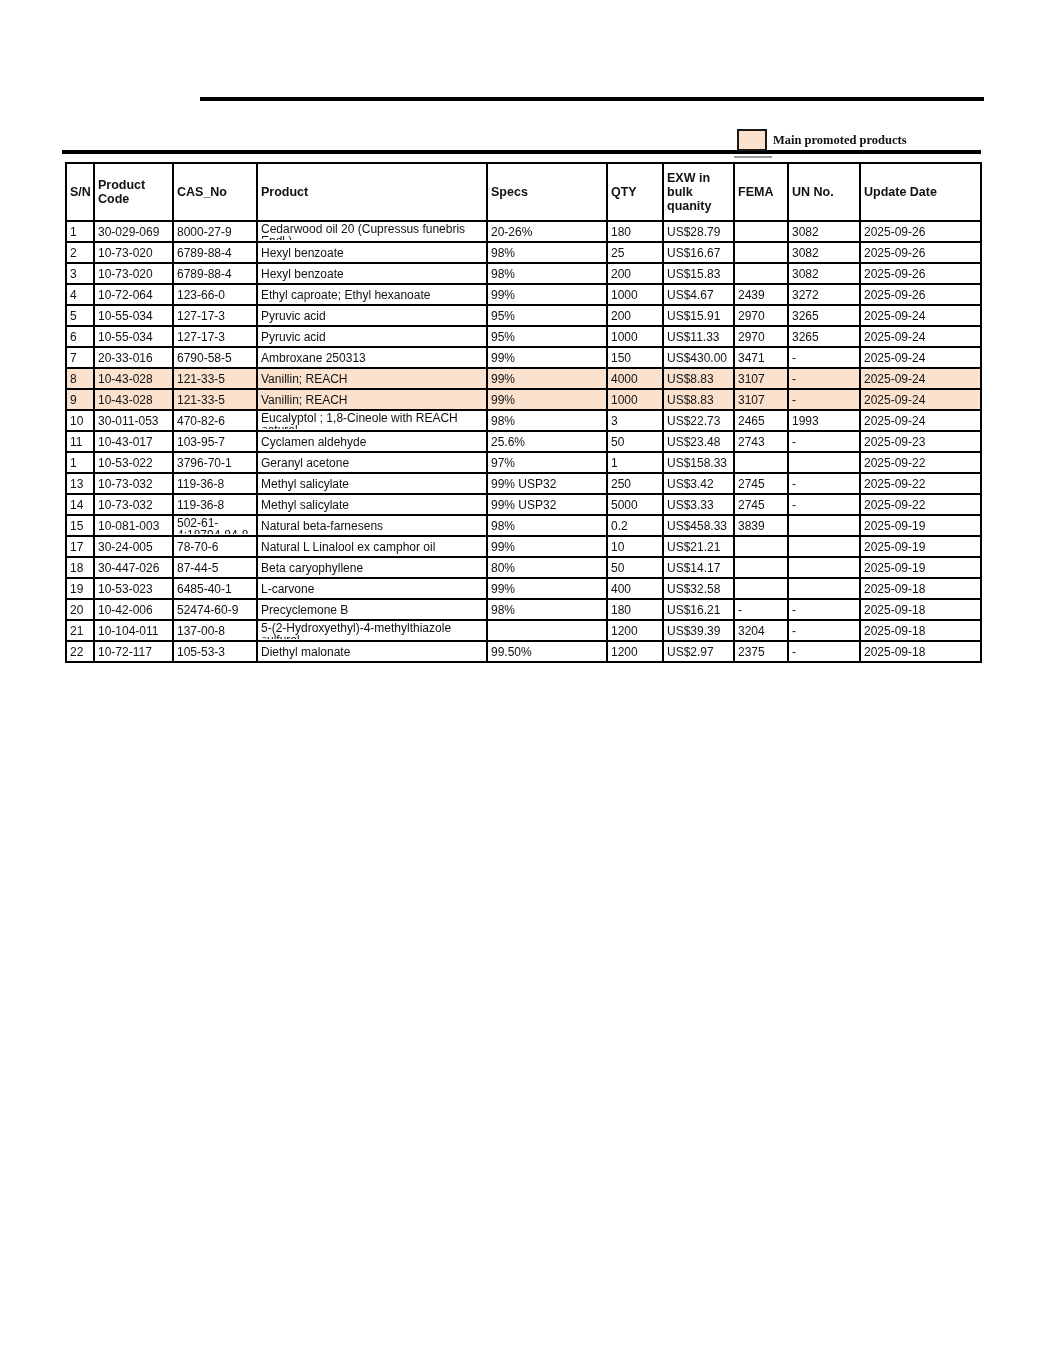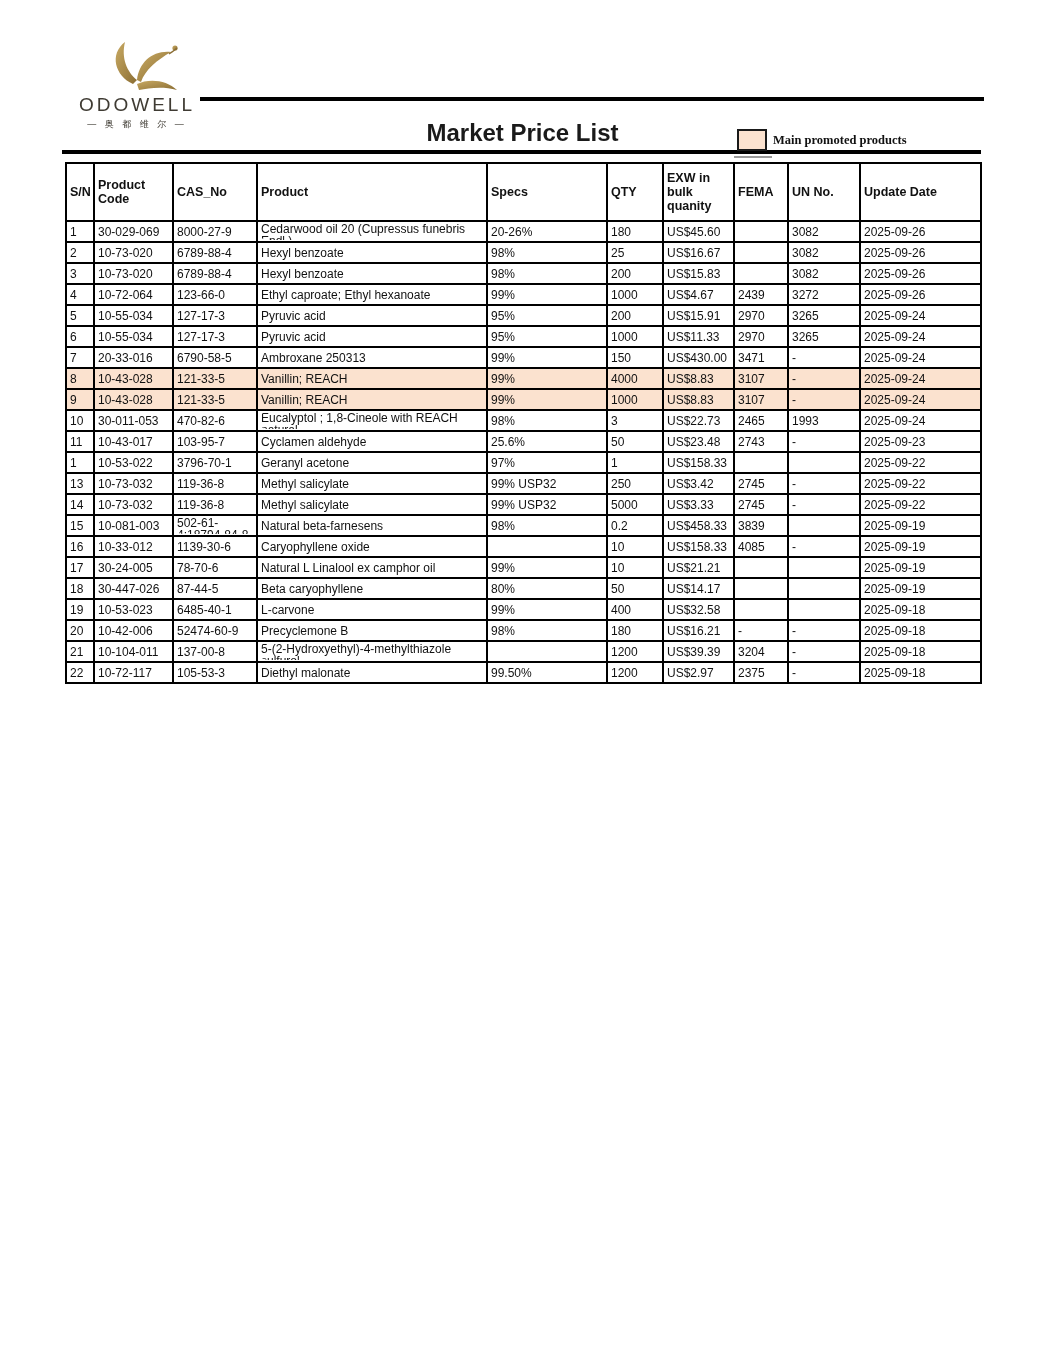--- a/index.html
+++ b/index.html
@@ -32,40 +32,22 @@
   table.price td { height:21px; white-space:nowrap; }
   tr.hl td { background:#fbe2cf; }
   td.clip { vertical-align:top;border-radius:10px; }
   .clipbox { height:18px; overflow:hidden; line-height:12.5px; white-space:nowrap; }
 </style>
 </head>
 <body>
 
 <div class="page">
 
-  <div class="brand">
-    <svg class="brand-mark" width="104" height="58" viewBox="0 0 104 58">
-      <defs>
-        <linearGradient id="g1" x1="0" y1="0" x2="1" y2="1">
-          <stop offset="0" stop-color="#c9aa63"></stop>
-            <stop offset="1" stop-color="#8a6d33"></stop>
-        </linearGradient>
-      </defs>
-      <path d="M48,46 C30,38 24,16 40,4 C36,20 42,34 52,42 Z" fill="url(#g1)"></path>
-      <path d="M52,42 C54,24 68,12 86,14 C72,22 60,32 56,44 Z" fill="url(#g1)"></path>
-      <path d="M52,46 C64,40 82,42 92,52 C78,48 64,50 54,52 Z" fill="url(#g1)"></path>
-      <circle cx="90" cy="10" r="2.6" fill="url(#g1)"></circle>
-      <path d="M84,16 q6,-4 8,-6" stroke="#8a6d33" stroke-width="1.3" fill="none"></path>
-    </svg>
-    <div class="brand-name">ODOWELL</div>
-    <div class="brand-cn">— 奥 都 维 尔 —</div>
-  </div>
 
   <div class="rule-top"></div>
-  <div class="page-title">Market Price List</div>
   <div class="rule-title"></div>
 
   <div class="legend">
     <div class="legend-swatch" style="background: rgb(251, 226, 207);"></div>
     <div class="legend-underline"></div>
     <div class="legend-label">Main promoted products</div>
   </div>
 
   <table class="price">
     <colgroup>
@@ -100,21 +82,21 @@
           <td>30-029-069</td>
           <td>8000-27-9</td>
           <td class="clip">
             <div class="clipbox">
               <div>Cedarwood oil 20   (Cupressus funebris</div>
               <div>Endl.)</div>
             </div>
           </td>
           <td>20-26%</td>
           <td>180</td>
-          <td>US$45.60</td>
+          <td>US$28.79</td>
           <td></td>
           <td>3082</td>
           <td>2025-09-26</td>
         </tr>
         <tr>
           <td>2</td>
           <td>10-73-020</td>
           <td>6789-88-4</td>
           <td>Hexyl benzoate</td>
           <td>98%</td>
@@ -284,32 +266,20 @@
           </td>
           <td>Natural beta-farnesens</td>
           <td>98%</td>
           <td>0.2</td>
           <td>US$458.33</td>
           <td>3839</td>
           <td></td>
           <td>2025-09-19</td>
         </tr>
         <tr>
-          <td>16</td>
-          <td>10-33-012</td>
-          <td>1139-30-6</td>
-          <td>Caryophyllene oxide</td>
-          <td></td>
-          <td>10</td>
-          <td>US$158.33</td>
-          <td>4085</td>
-          <td>-</td>
-          <td>2025-09-19</td>
-        </tr>
-        <tr>
           <td>17</td>
           <td>30-24-005</td>
           <td>78-70-6</td>
           <td>Natural L Linalool ex camphor oil</td>
           <td>99%</td>
           <td>10</td>
           <td>US$21.21</td>
           <td></td>
           <td></td>
           <td>2025-09-19</td>

